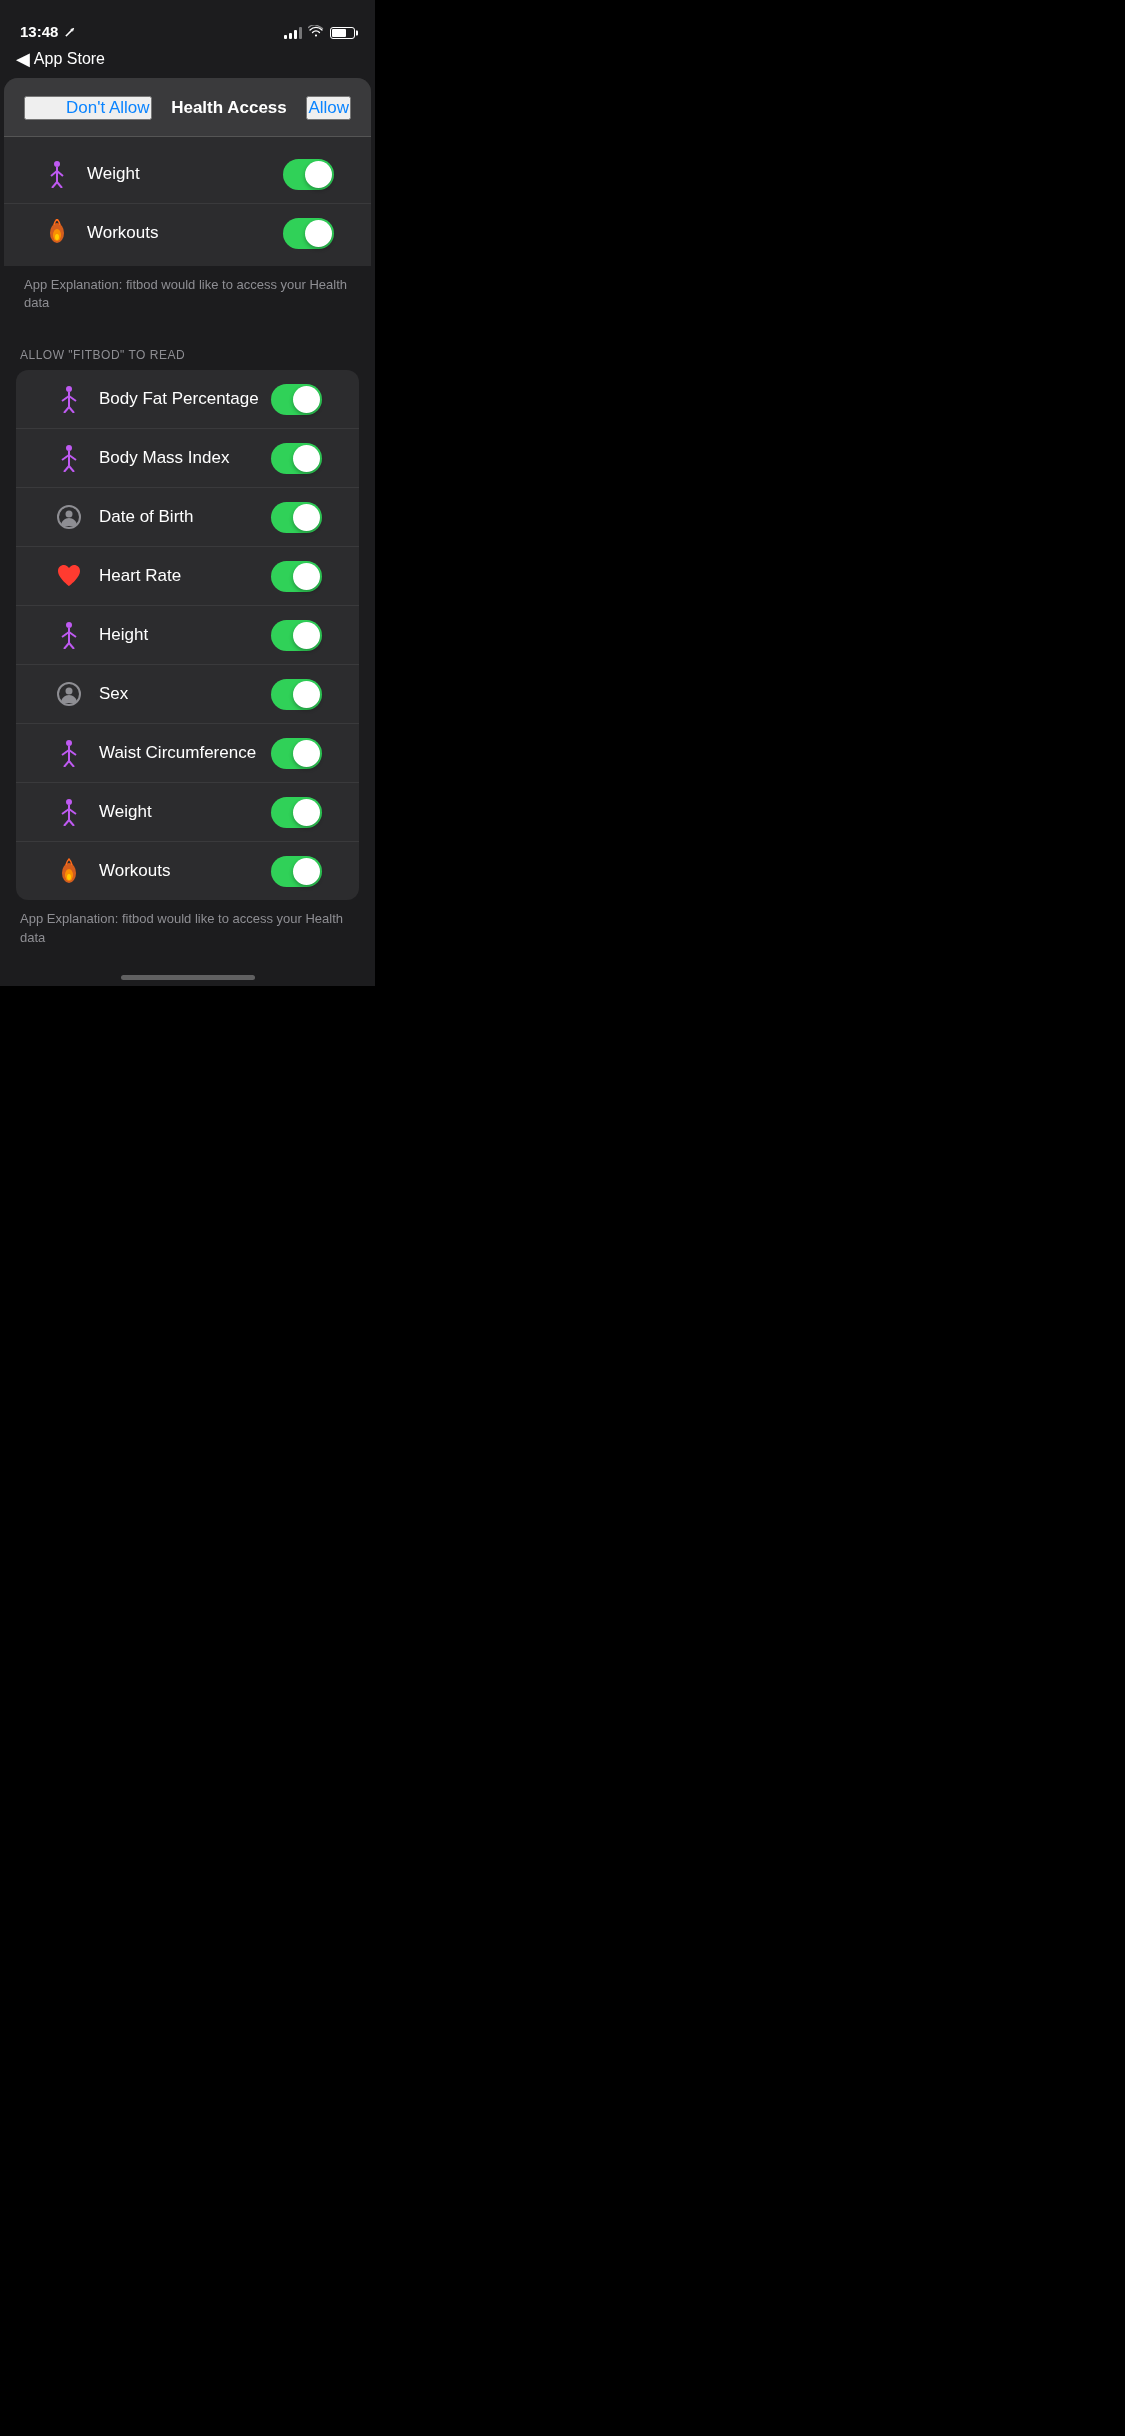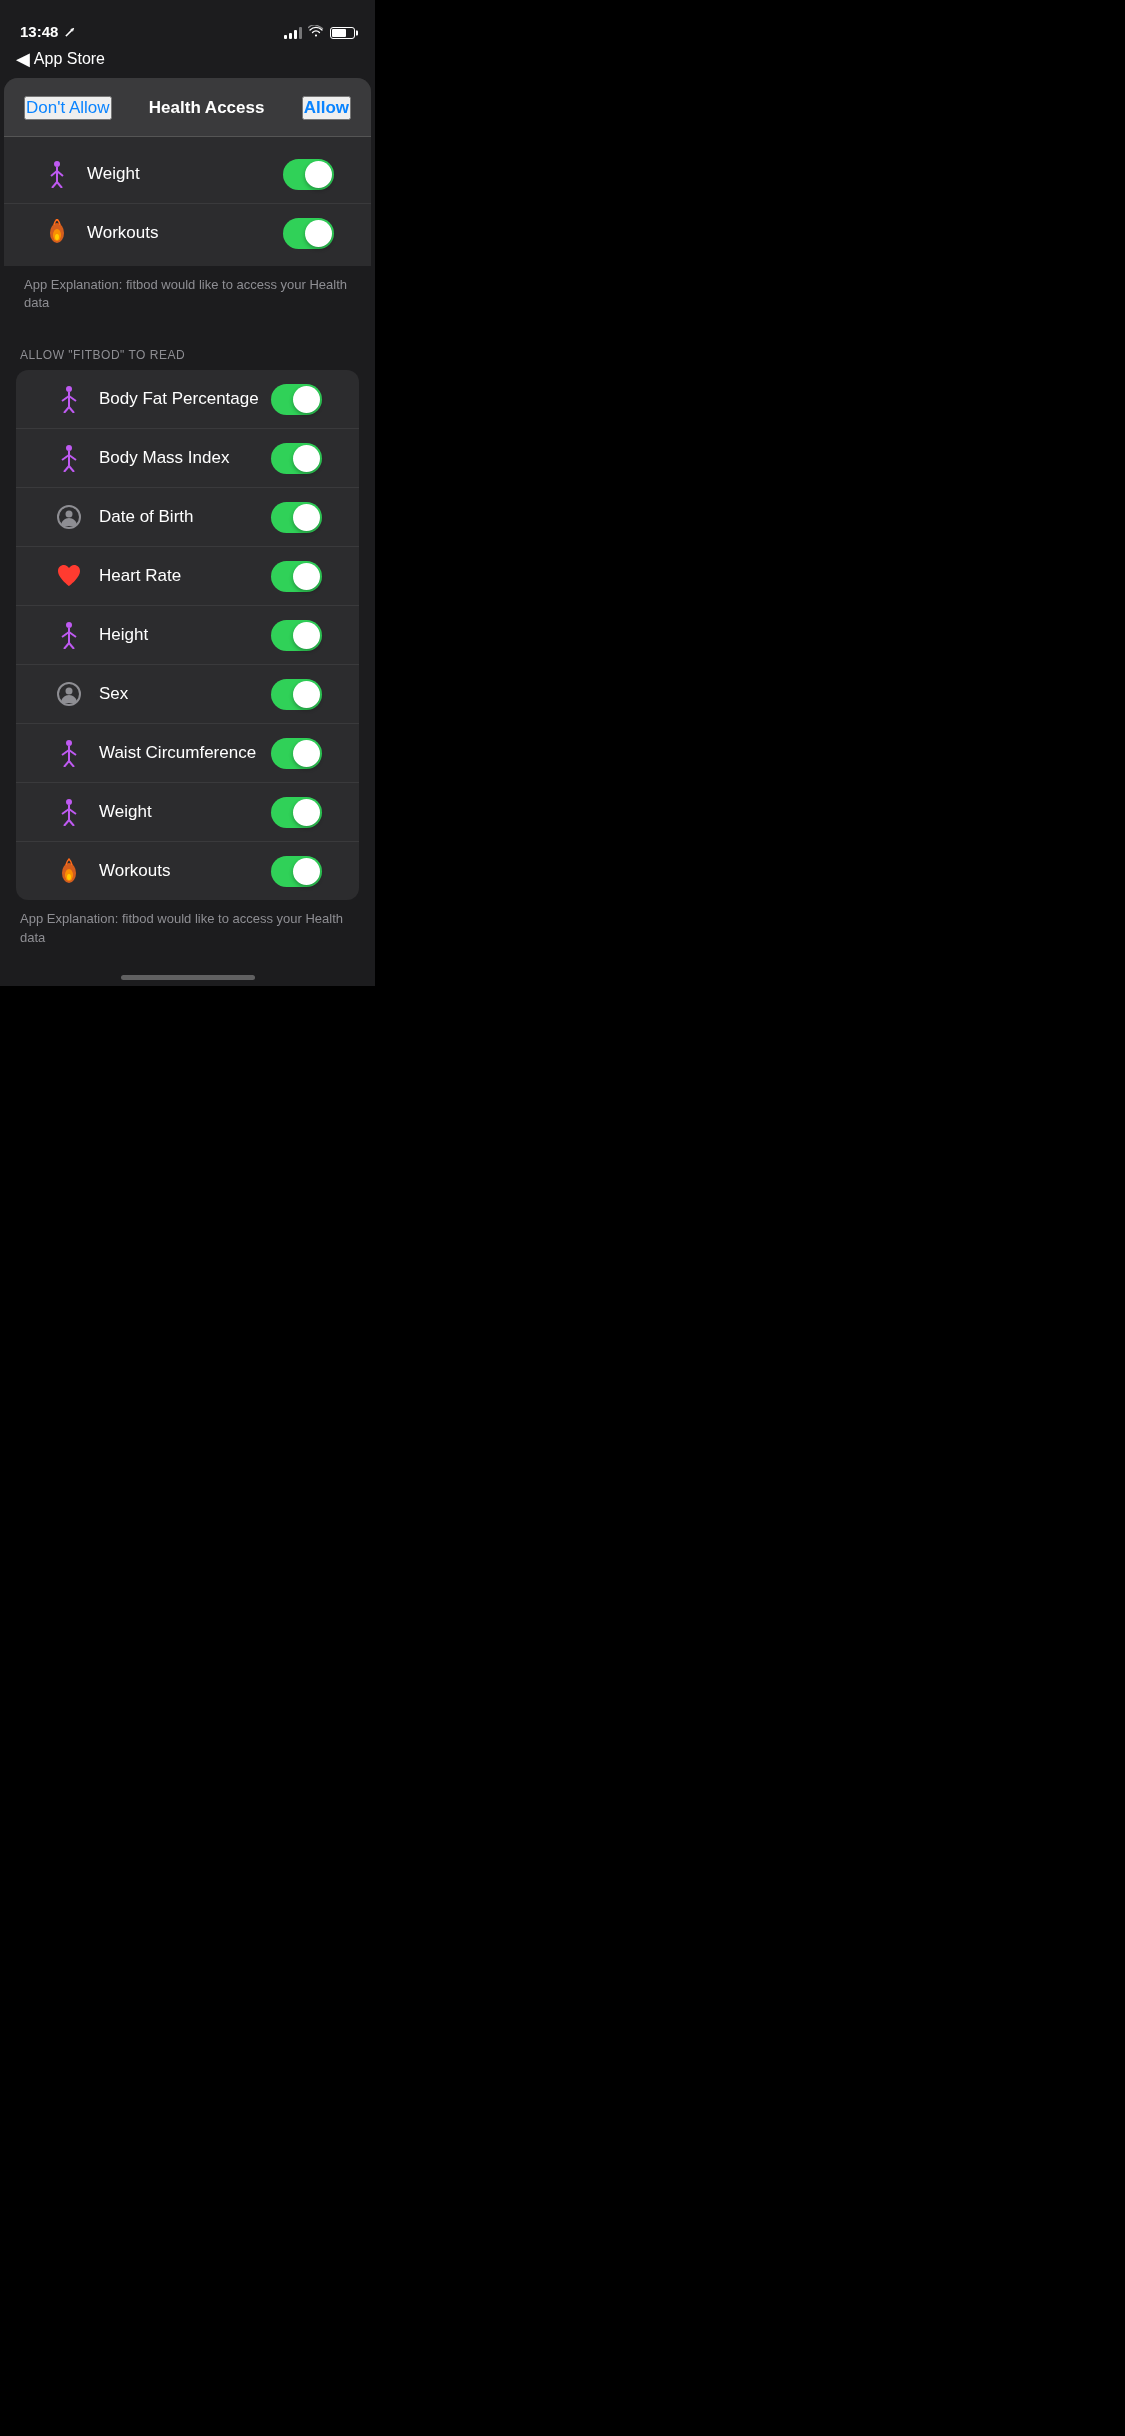--- a/index.html
+++ b/index.html
@@ -111,30 +111,31 @@
       align-items: center;
       justify-content: space-between;
       padding: 18px 20px 16px 20px;
       background: #3a3a3c;
       border-bottom: 0.5px solid #555;
     }
     .dont-allow-btn {
       color: #0a84ff;
       font-size: 17px;
       cursor: pointer;
+      padding-left: 40px;
     }
     .sheet-title {
       font-size: 17px;
       font-weight: 600;
       color: #fff;
     }
     .allow-btn {
       color: #0a84ff;
       font-size: 17px;
-      font-weight: 700;
+      font-weight: 400;
       cursor: pointer;
     }
 
     
     .preview-section {
       background: #2c2c2e;
       padding: 8px 0 4px 0;
     }
     .preview-row {
       display: flex;

